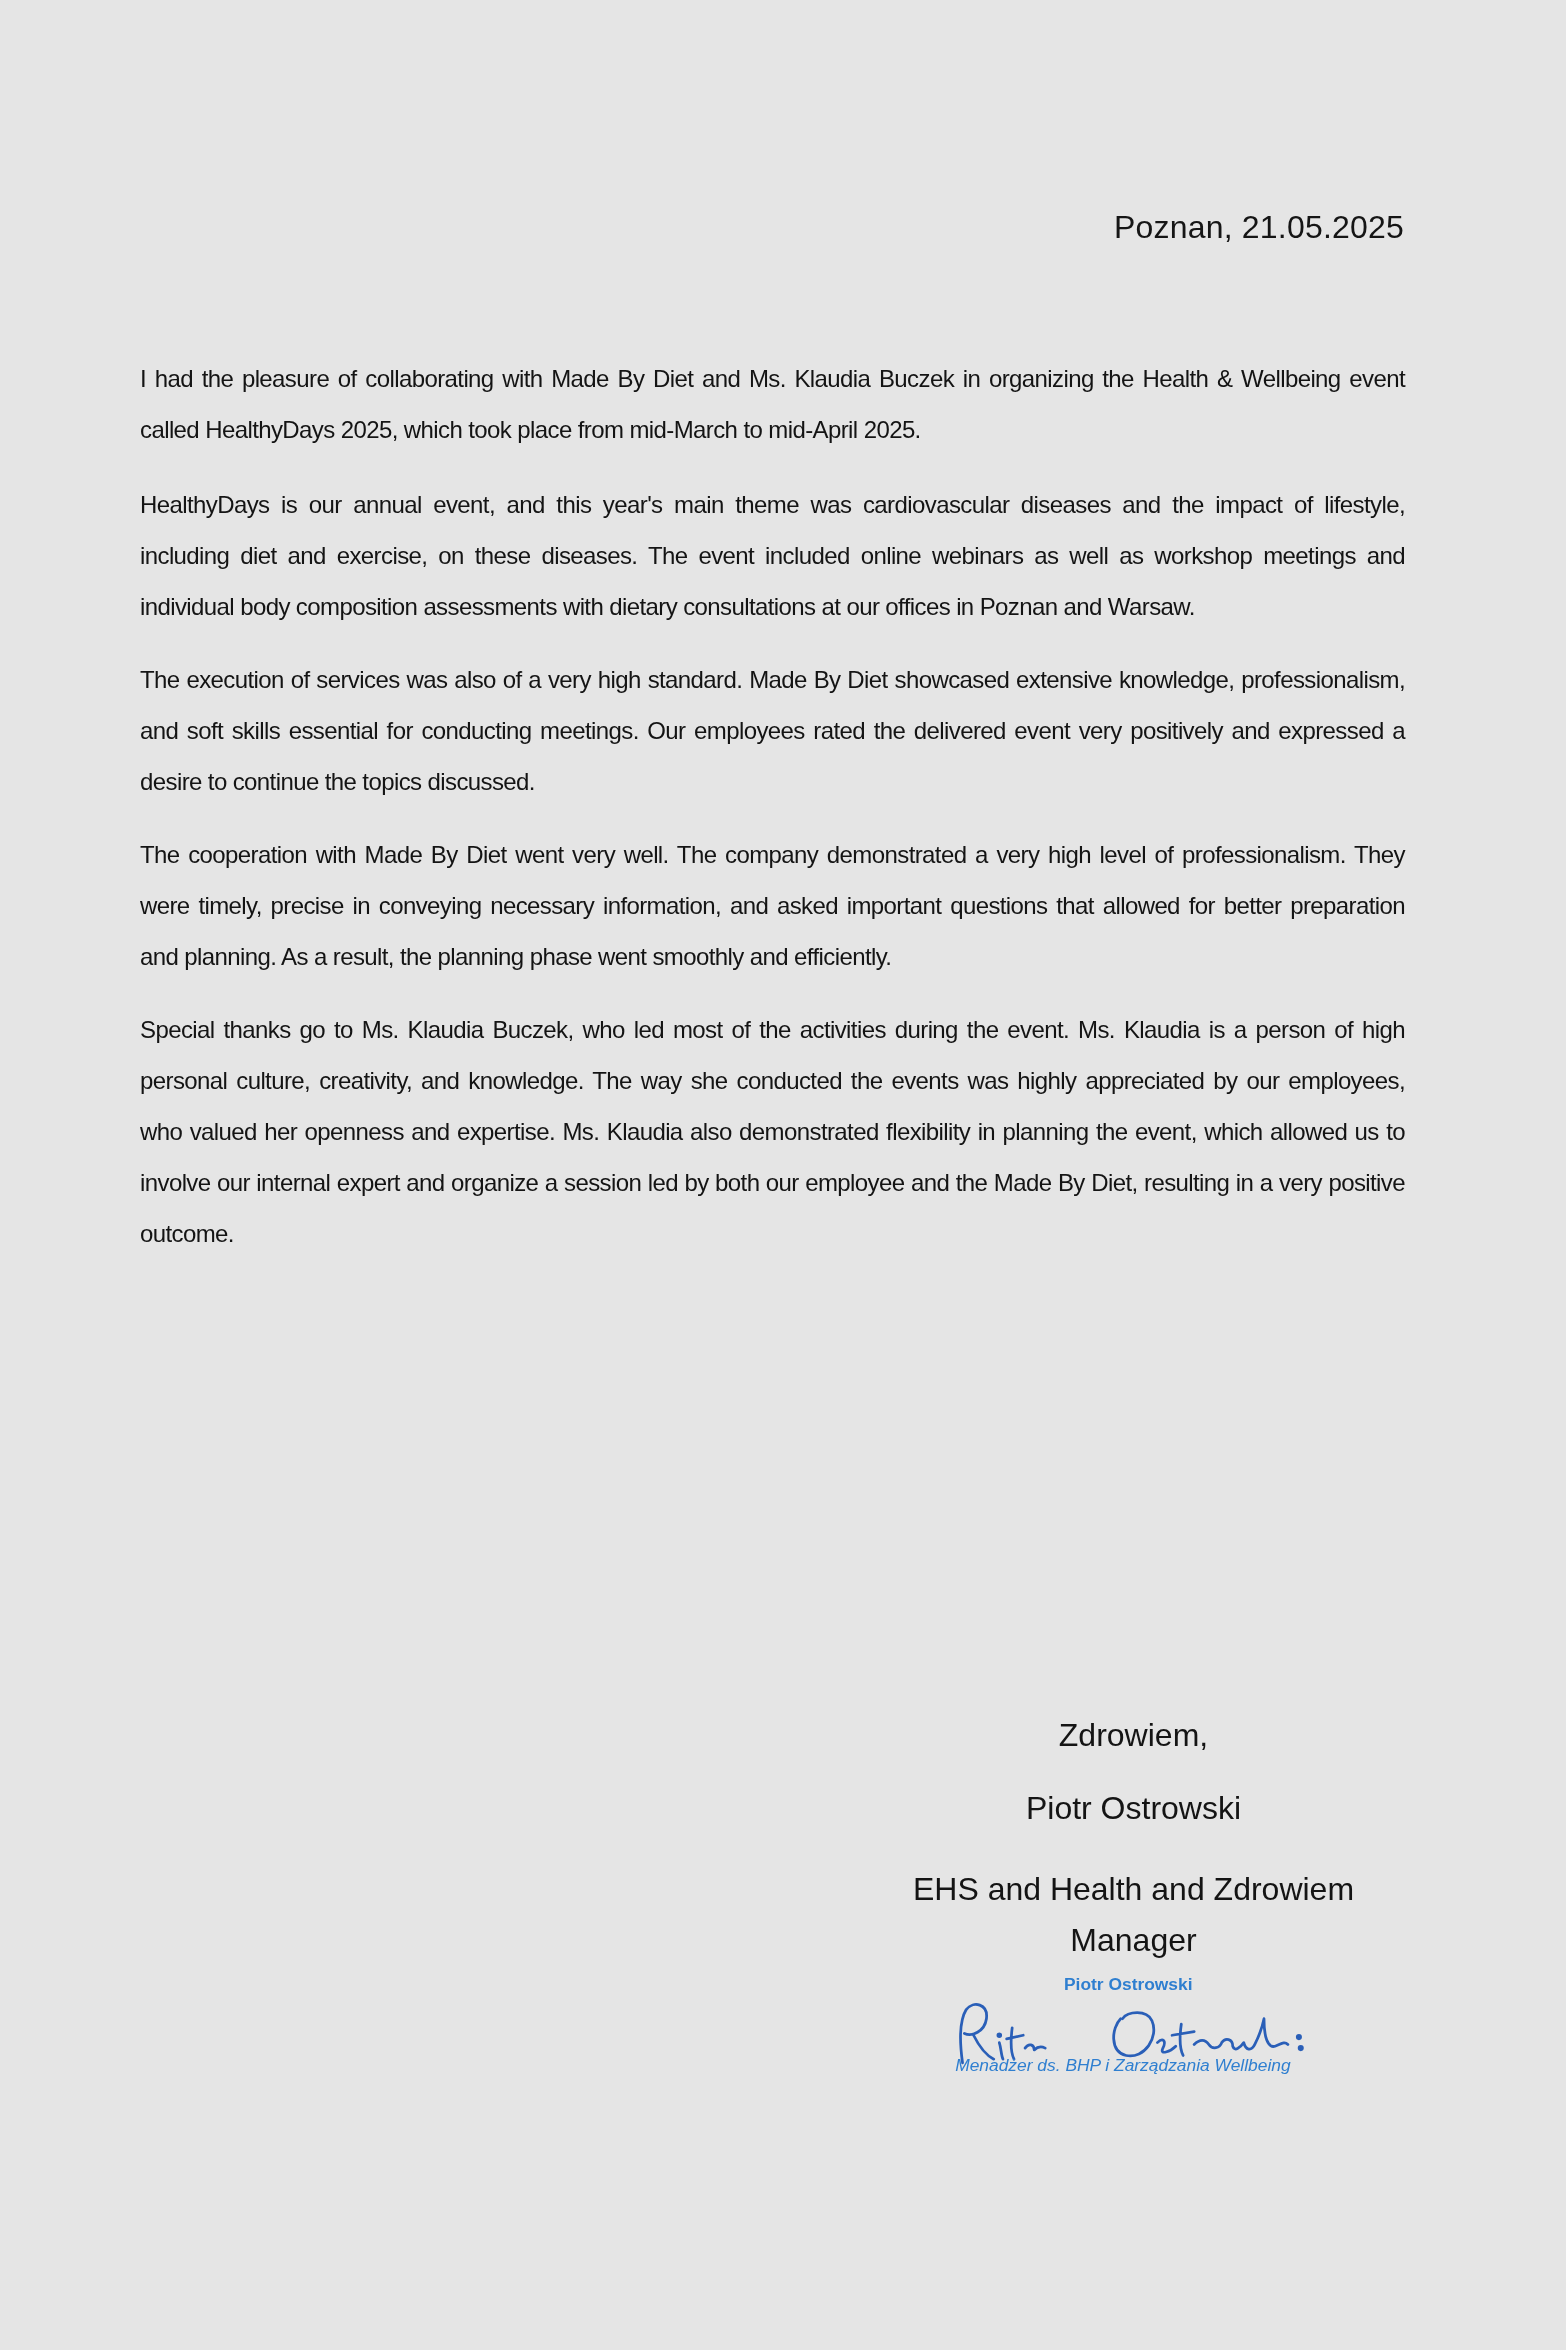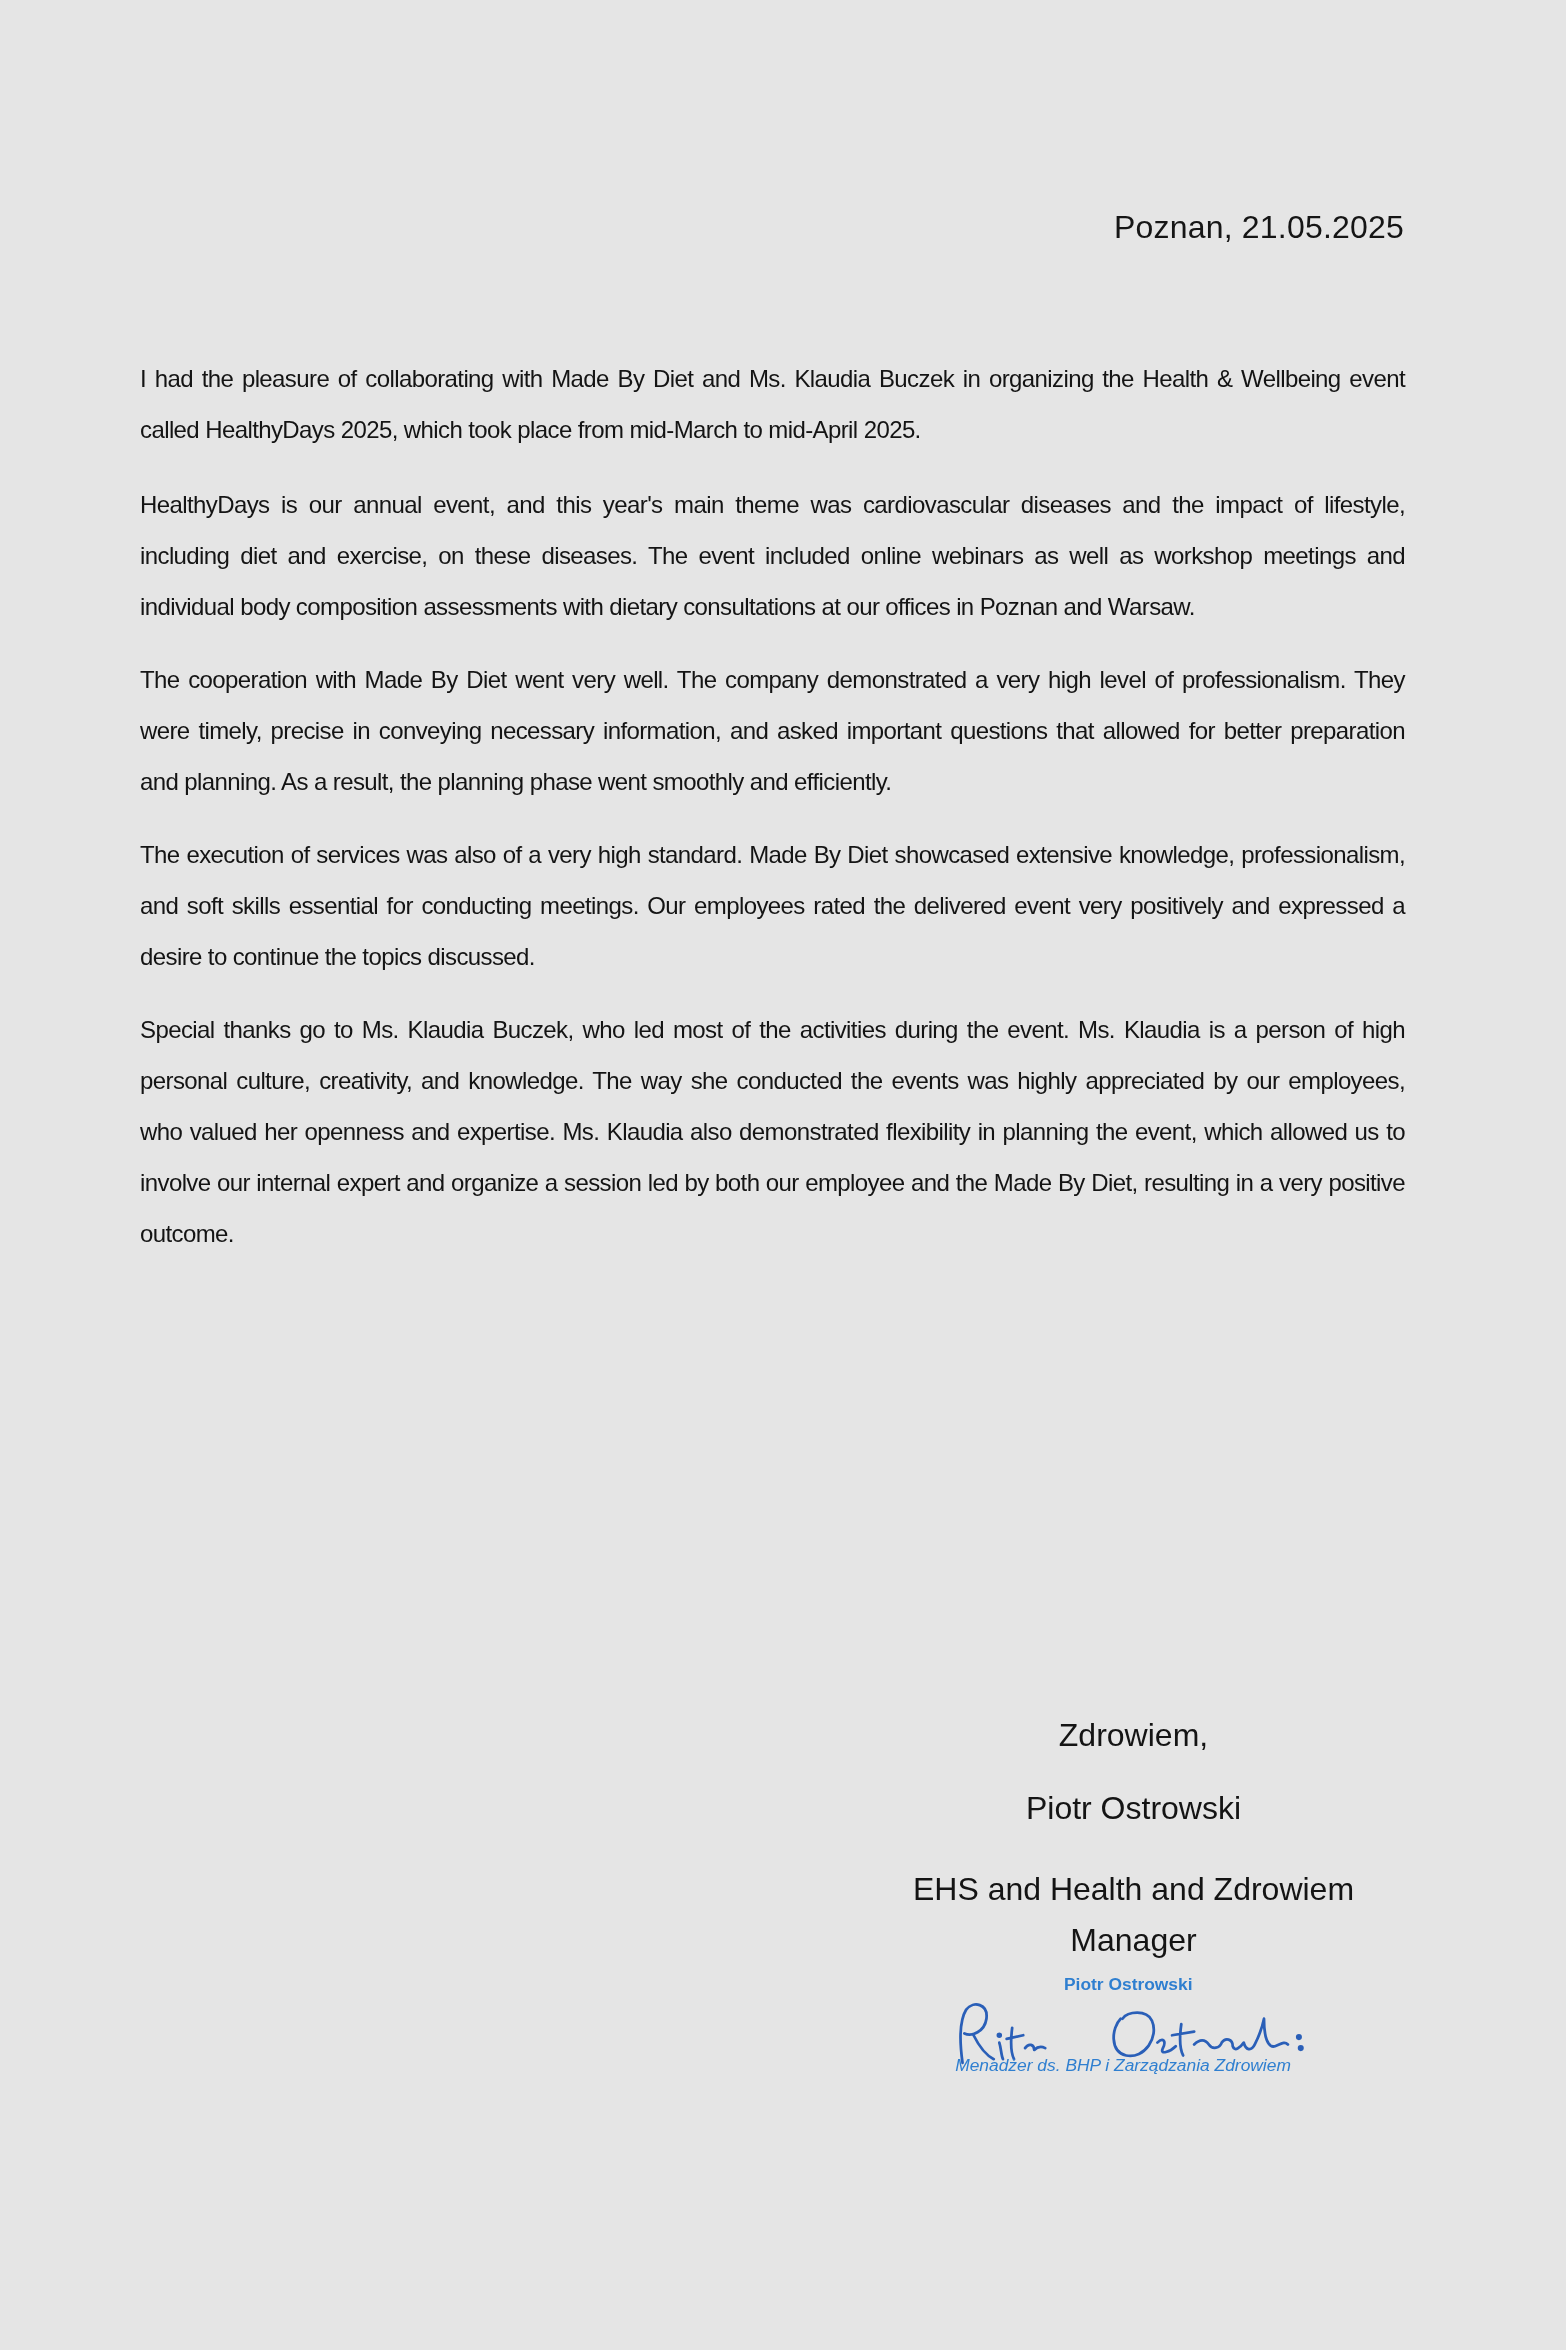--- a/index.html
+++ b/index.html
@@ -97,22 +97,22 @@
 </head>
 <body>
 
 <div class="page">
 
   <div class="date">Poznan, 21.05.2025</div>
 
   <div class="body-text">
     <p class="para p1">I had the pleasure of collaborating with Made By Diet and Ms. Klaudia Buczek in organizing the Health &amp; Wellbeing event called HealthyDays 2025, which took place from mid-March to mid-April 2025.</p>
     <p class="para">HealthyDays is our annual event, and this year's main theme was cardiovascular diseases and the impact of lifestyle, including diet and exercise, on these diseases. The event included online webinars as well as workshop meetings and individual body composition assessments with dietary consultations at our offices in Poznan and Warsaw.</p>
+    <p class="para">The execution of services was also of a very high standard. Made By Diet showcased extensive knowledge, professionalism, and soft skills essential for conducting meetings. Our employees rated the delivered event very positively and expressed a desire to continue the topics discussed.</p>
     <p class="para">The cooperation with Made By Diet went very well. The company demonstrated a very high level of professionalism. They were timely, precise in conveying necessary information, and asked important questions that allowed for better preparation and planning. As a result, the planning phase went smoothly and efficiently.</p>
-    <p class="para">The execution of services was also of a very high standard. Made By Diet showcased extensive knowledge, professionalism, and soft skills essential for conducting meetings. Our employees rated the delivered event very positively and expressed a desire to continue the topics discussed.</p>
     <p class="para">Special thanks go to Ms. Klaudia Buczek, who led most of the activities during the event. Ms. Klaudia is a person of high personal culture, creativity, and knowledge. The way she conducted the events was highly appreciated by our employees, who valued her openness and expertise. Ms. Klaudia also demonstrated flexibility in planning the event, which allowed us to involve our internal expert and organize a session led by both our employee and the Made By Diet, resulting in a very positive outcome.</p>
   </div>
 
   <div class="closing">
     <span class="line sincerely">Zdrowiem,</span>
     <span class="line signer-name">Piotr Ostrowski</span>
     <span class="line signer-title">EHS and Health and Zdrowiem Manager</span>
   </div>
 
   <div class="stamp">
@@ -128,17 +128,17 @@
         <circle cx="58" cy="48" r="1.5" fill="#2a5fb8"></circle>
 
         <path d="M190 30 C 180 40, 178 66, 196 70 C 216 74, 232 50, 224 32 C 218 20, 198 22, 192 30"></path>
         <path d="M230 56 C 236 50, 240 54, 236 62 C 232 70, 244 66, 250 60"></path>
         <path d="M256 36 C 254 50, 254 62, 258 70 M 246 48 L 270 44"></path>
         <path d="M270 58 C 276 52, 282 52, 286 58 C 290 64, 298 62, 300 56 C 304 50, 312 52, 312 60 C 314 66, 320 62, 324 56 C 326 64, 332 66, 336 58 C 340 50, 344 40, 346 30 C 346 50, 350 62, 358 60 C 364 58, 368 54, 372 58"></path>
         <circle cx="384" cy="50" r="1.8" fill="#2a5fb8"></circle>
         <circle cx="386" cy="62" r="1.8" fill="#2a5fb8"></circle>
       </g>
     </svg>
-    <div class="stamp-role">Menadżer ds. BHP i Zarządzania Zdrowiem</div>
+    <div class="stamp-role">Menadżer ds. BHP i Zarządzania Wellbeing</div>
   </div>
 
 </div>
 
 
 </body></html>

